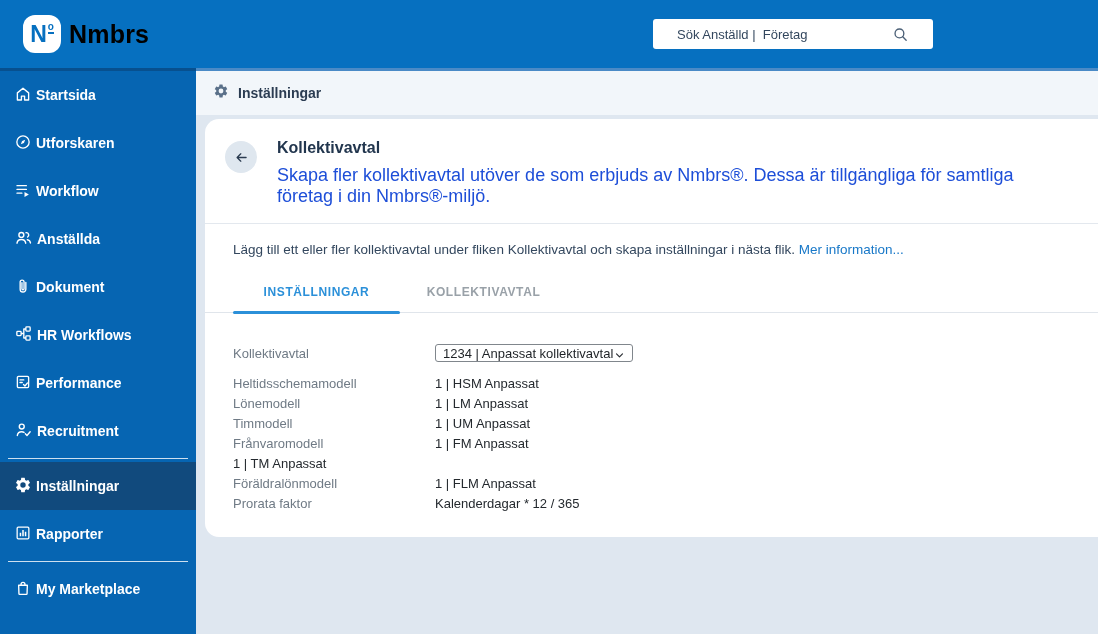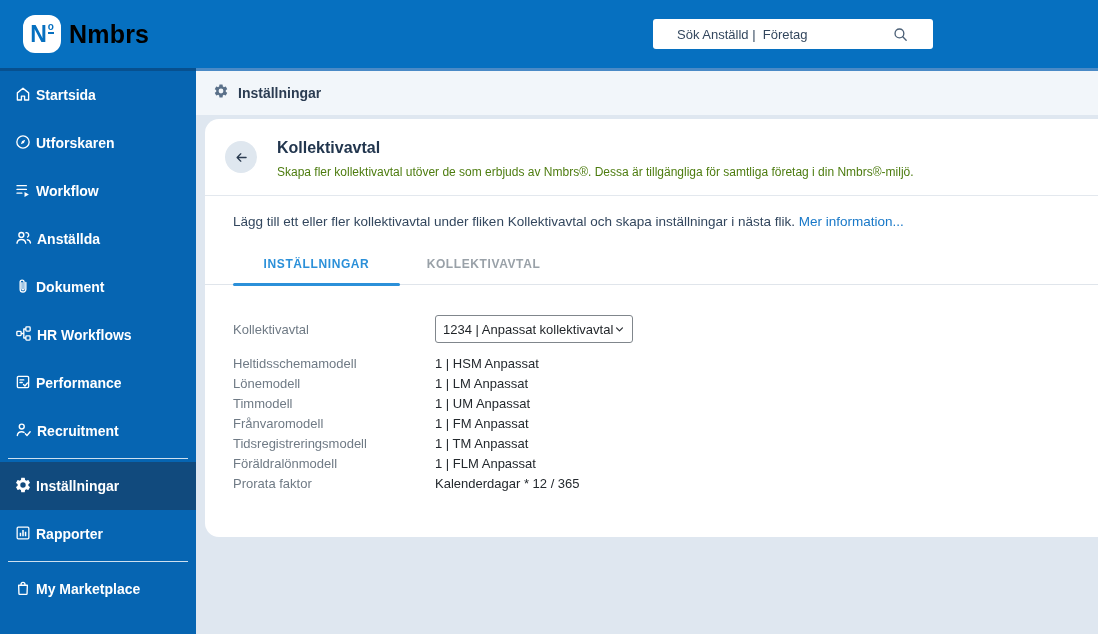--- a/index.html
+++ b/index.html
@@ -35,36 +35,36 @@
   
   .content{position:absolute;top:68px;left:196px;right:0;bottom:0;background:var(--page-bg);border-top:3px solid #4A8AC6;}
   .topbar{height:44px;background:var(--topbar-bg);display:flex;align-items:center;padding-left:17px;gap:9px;cursor:pointer;}
   .topbar-label{font-size:14px;font-weight:700;color:#2B3C52;}
 
   .card{margin:4px 0 0 9px;background:var(--card-bg);border-radius:14px 0 0 14px;height:418px;}
   .card-head{display:flex;align-items:flex-start;padding:20px 28px 16px 20px;border-bottom:1px solid var(--divider);}
   .back-btn{width:32px;height:32px;border-radius:50%;background:var(--back-circle);display:flex;align-items:center;justify-content:center;cursor:pointer;flex:0 0 auto;margin-top:2px;}
   .head-text{margin-left:20px;}
   .page-title{font-size:16px;font-weight:700;color:#22364E;}
-  .page-subtitle{font-size:12px;color:#4d7c0f;margin-top:8px;}
+  .page-subtitle{font-size:18px;color:#1d4ed8;margin-top:8px;}
 
   .card-info{padding:18px 28px 0 28px;font-size:13.5px;color:#33475E;}
   .info-link{color:var(--link);text-decoration:none;cursor:pointer;}
 
   .tabs{display:flex;margin-top:16px;padding-left:28px;border-bottom:1px solid #E0E5EB;}
   .tab{width:167px;text-align:center;font-size:12px;font-weight:700;letter-spacing:.6px;color:var(--tab-inactive);padding:12px 0 13px;position:relative;cursor:pointer;}
   .tab.active{color:var(--tab-active);}
   .tab.active::after{content:'';position:absolute;left:0;right:0;bottom:-2px;height:3px;background:var(--tab-active);border-radius:2px;}
 
   .form{padding:30px 28px 0 28px;font-size:13px;}
   .frow{display:flex;align-items:center;min-height:20px;}
   .frow.select-row{margin-bottom:10px;}
   .flabel{width:202px;color:var(--text-gray);flex:0 0 auto;}
   .fvalue{color:var(--value-dark);font-weight:500;}
-  .select-box{width:198px;height:28px;border:1px solid #80868C;border-radius:3px;background:#fff;display:flex;align-items:center;justify-content:space-between;padding:0 7px;cursor:pointer;}
+  .select-box{width:198px;height:18px;border:1px solid #80868C;border-radius:3px;background:#fff;display:flex;align-items:flex-end;justify-content:space-between;padding:0 7px;cursor:pointer;}
   .select-box .sel-text{font-size:13px;color:#1E2226;font-weight:500;white-space:nowrap;}
 </style>
 </head>
 <body>
 
 <div class="app-header">
   <div class="logo">
     <div class="logo-box">
       <span class="logo-n">N</span>
       <span class="logo-o">o</span>
@@ -218,21 +218,20 @@
       </div>
       <div class="frow">
         <span class="flabel">Timmodell</span>
         <span class="fvalue">1 | UM Anpassat</span>
       </div>
       <div class="frow">
         <span class="flabel">Frånvaromodell</span>
         <span class="fvalue">1 | FM Anpassat</span>
       </div>
       <div class="frow">
-        <span class="flabel">Tidsregistreringsmodell</span>
         <span class="fvalue">1 | TM Anpassat</span>
       </div>
       <div class="frow">
         <span class="flabel">Föräldralönmodell</span>
         <span class="fvalue">1 | FLM Anpassat</span>
       </div>
       <div class="frow">
         <span class="flabel">Prorata faktor</span>
         <span class="fvalue">Kalenderdagar * 12 / 365</span>
       </div>

